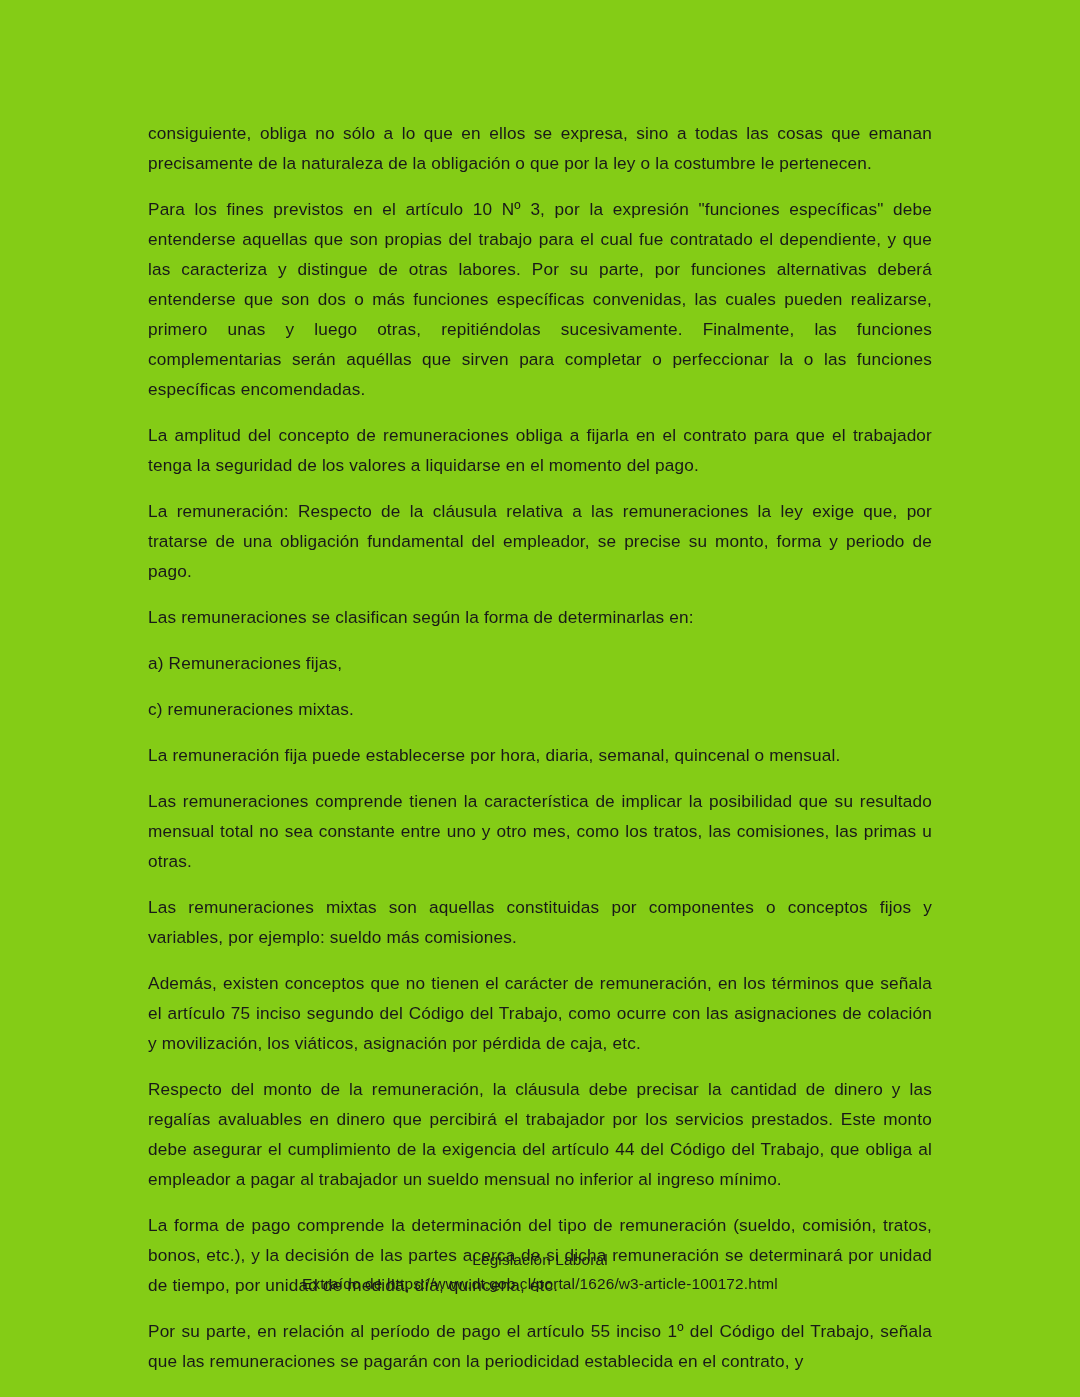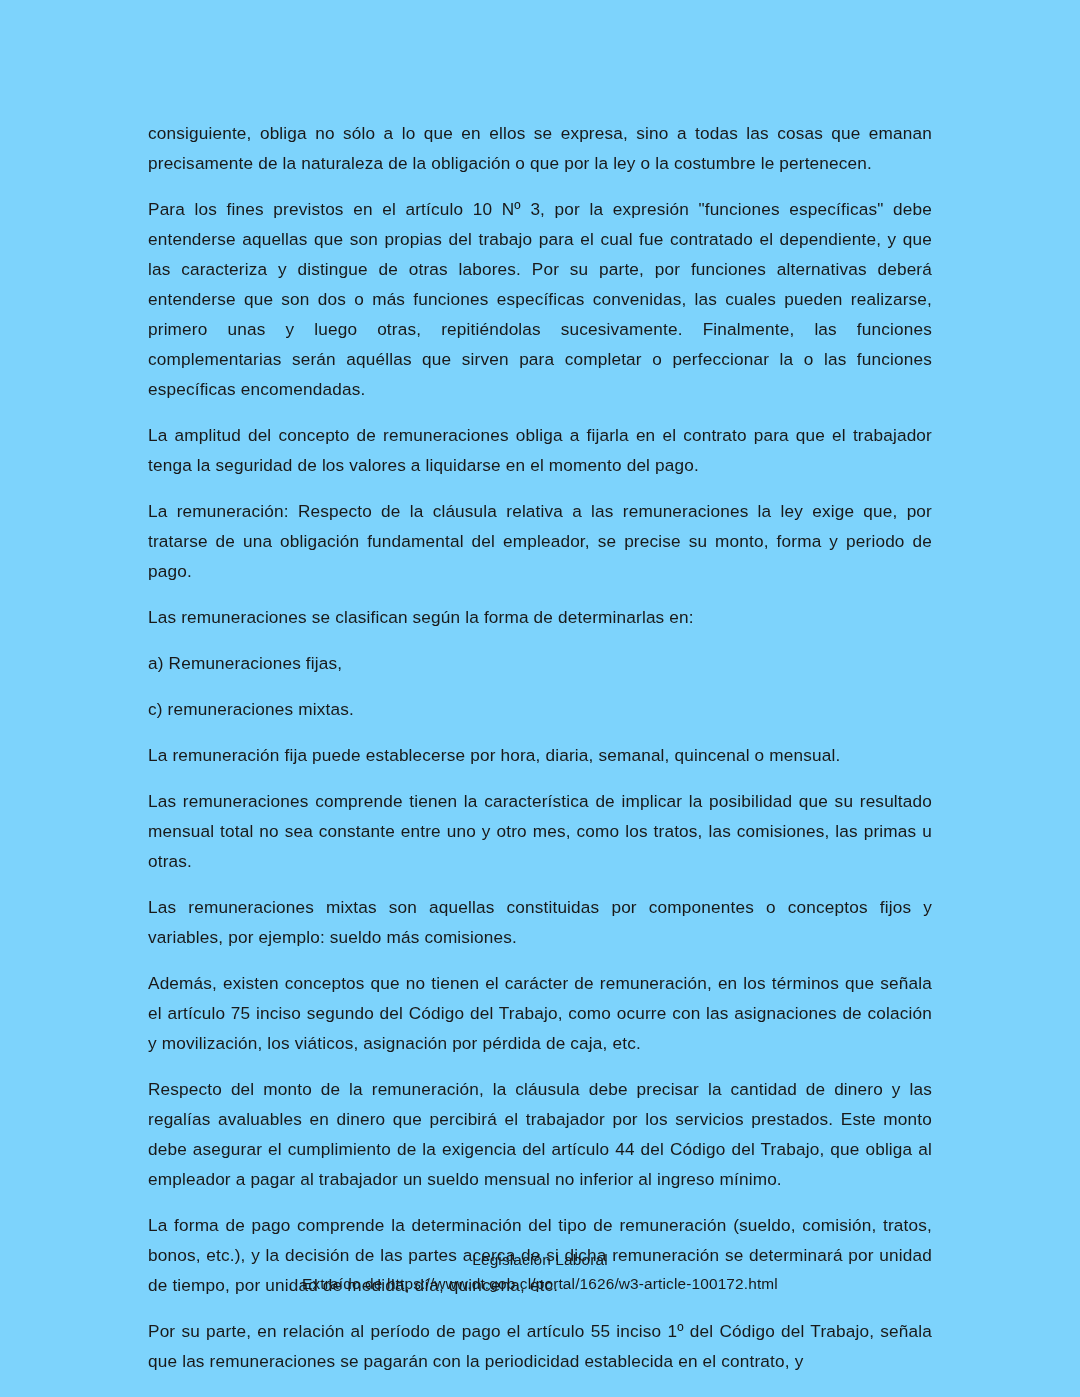--- a/index.html
+++ b/index.html
@@ -7,21 +7,21 @@
     margin: 0;
     padding: 0;
     background: #ffffff;
   }
 
   .page {
     position: relative;
     width: 1080px;
     height: 1397px;
     margin: 0 auto;
-    background: #7dd3fc;
+    background: #84cc16;
     box-sizing: border-box;
     overflow: hidden;
     font-family: "Liberation Sans", "DejaVu Sans", sans-serif;
     color: #191919;
   }
 
   .content {
     position: absolute;
     left: 148px;
     top: 118px;

